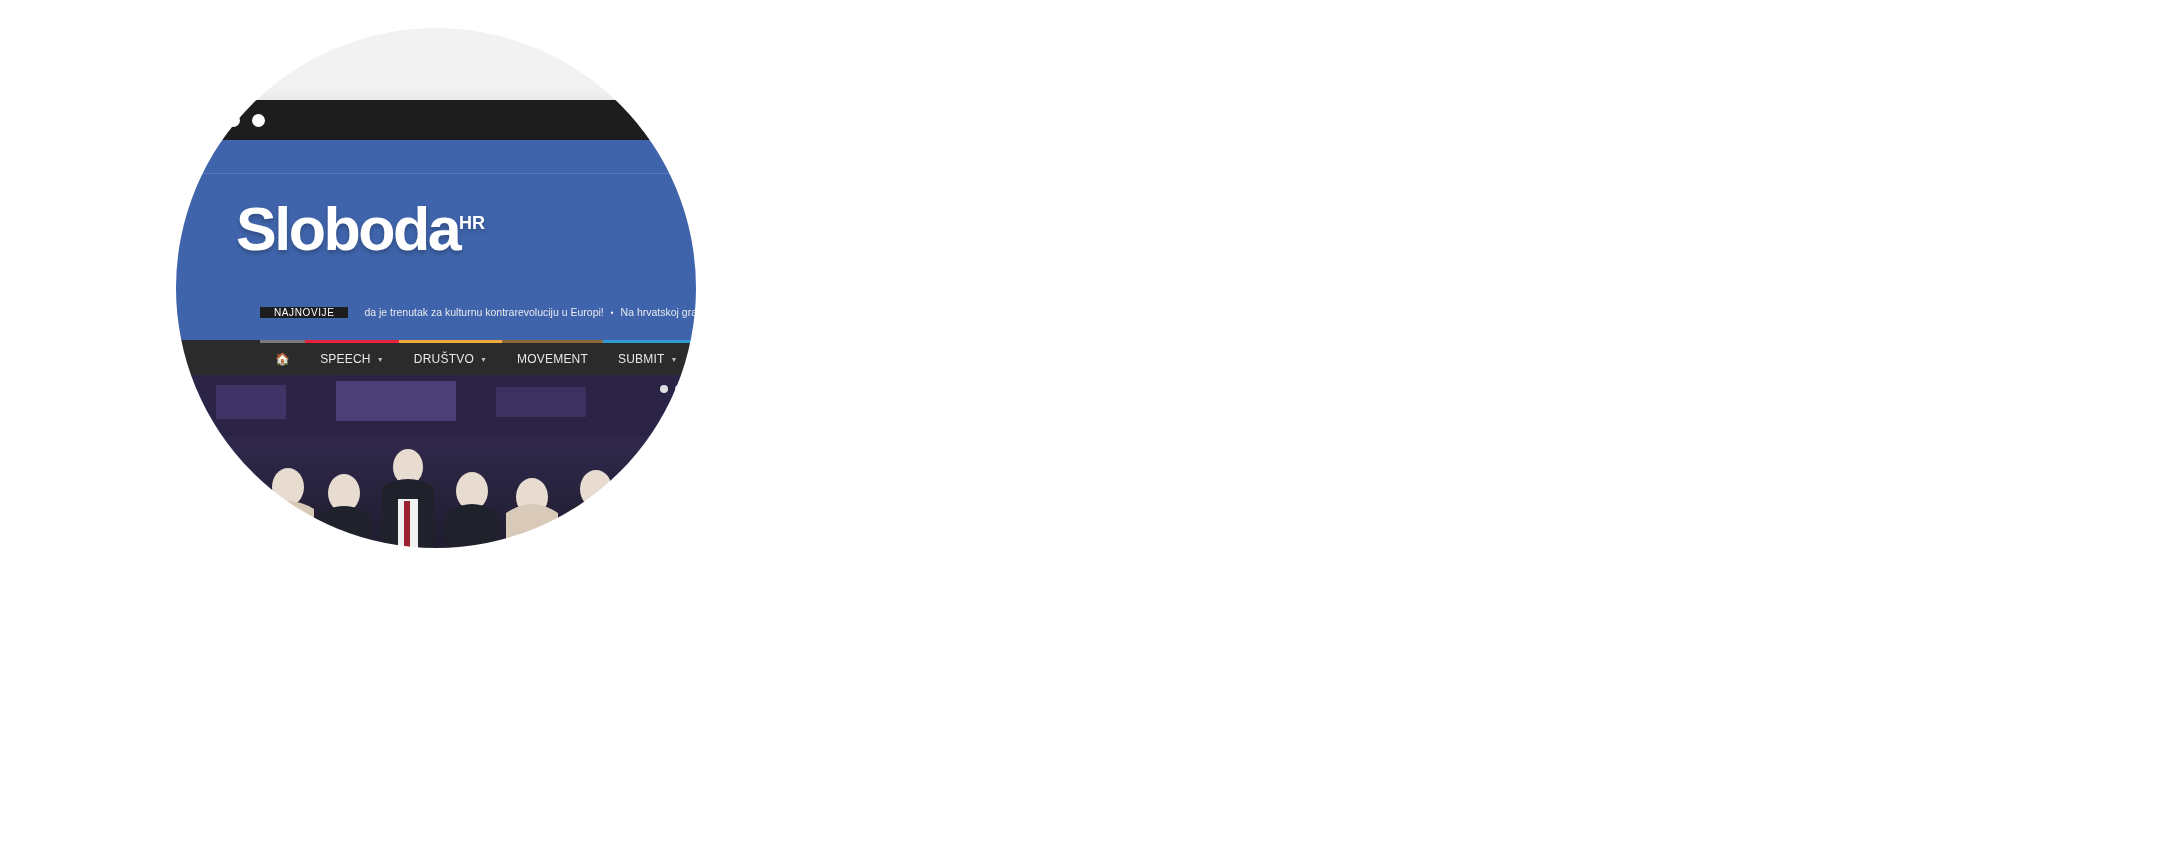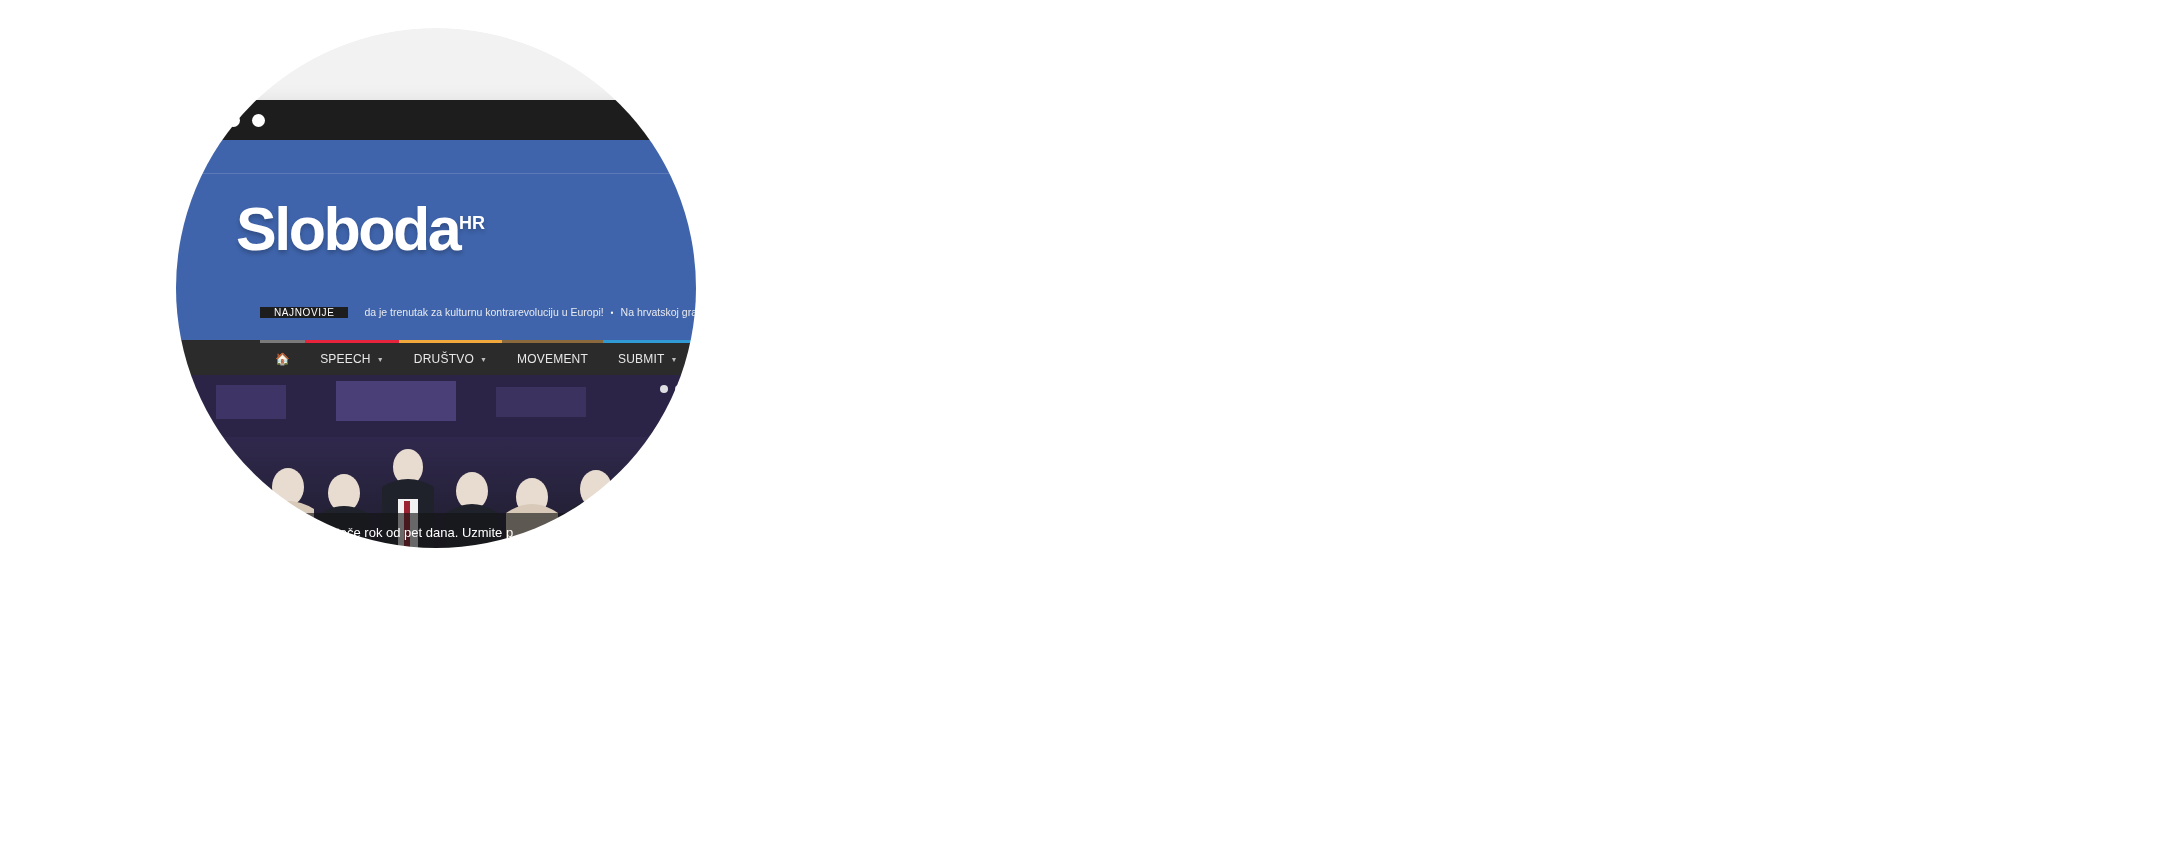--- a/index.html
+++ b/index.html
@@ -631,24 +631,20 @@
         <g fill="#1a57a8" opacity=".9">
           <rect x="430" y="150" width="76" height="24" rx="2"></rect>
         </g>
         <text x="436" y="170" font-family="Liberation Sans, sans-serif" font-size="20" font-weight="bold" fill="#ffffff">MO</text>
       </svg>
       <div class="dots">
         <i></i>
         <i></i>
         <i></i>
       </div>
-      <div class="cap">
-        <span>Petrov: Od ovog trenutka teče rok od pet dana. Uzmite p</span><br>
-        <span>je svoje rekao (VIDEO)</span>
-      </div>
     </div>
 
     <div class="sw-sub">Hrvatska</div>
   </div>
 
   <div class="circle-mask"></div>
 
   <button class="make">MAKE A REPORT</button>
 
 </div>

